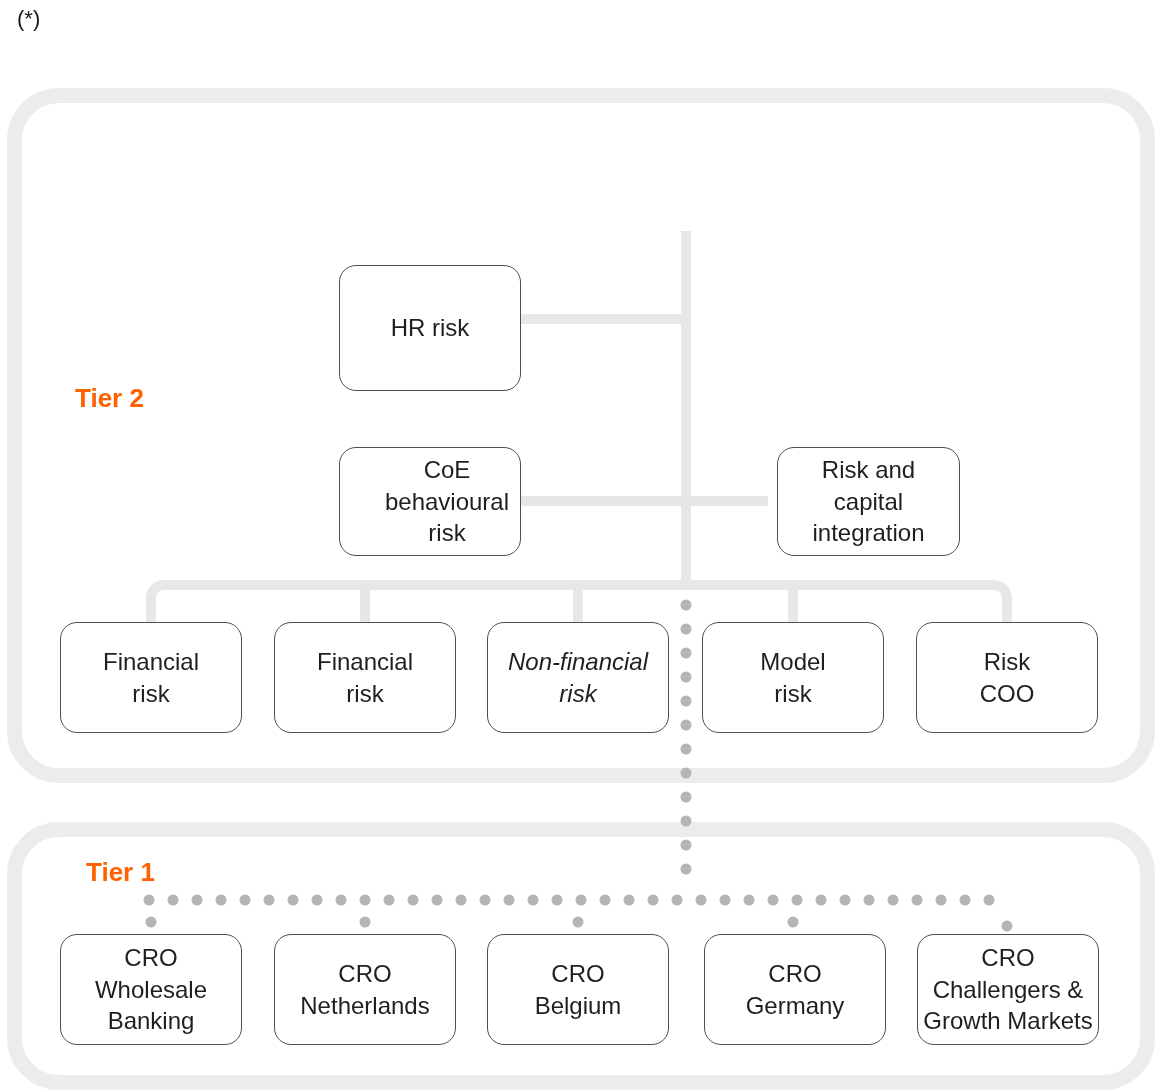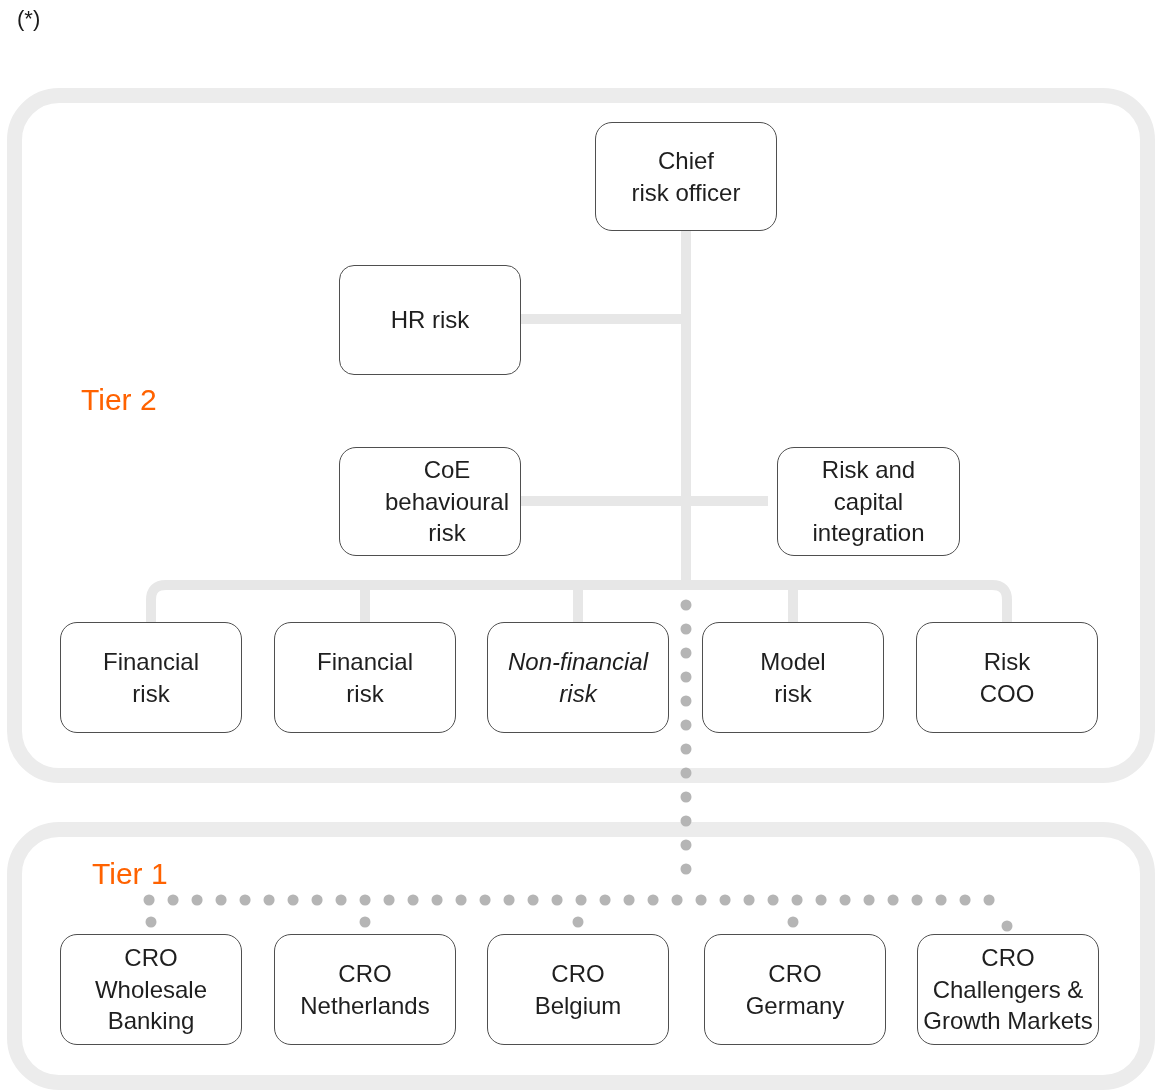--- a/index.html
+++ b/index.html
@@ -34,24 +34,23 @@
     position: absolute;
     box-sizing: border-box;
     border: 15px solid var(--container-border, #ececec);
     border-radius: 52px;
     background: #ffffff;
   }
   #tier2-container { left: 7px; top: 88px; width: 1148px; height: 695px; }
   #tier1-container { left: 7px; top: 822px; width: 1148px; height: 268px; }
   .tier-label {
     position: absolute;
-    font-size: 30px;
-    font-weight: normal;
+    font-size: 26px;
+    font-weight: bold;
     color: var(--accent, #ff6200);
-    margin-left: 6px;
   }
   #tier2-label { left: 75px; top: 383px; }
   #tier1-label { left: 86px; top: 857px; }
   #connector-layer {
     position: absolute;
     left: 0; top: 0;
     width: 1160px;
     height: 1091px;
   }
   .solid-connector {
@@ -77,21 +76,21 @@
     align-items: center;
     justify-content: center;
     text-align: center;
     white-space: pre-line;
     font-size: 24px;
     line-height: 1.33;
     color: var(--node-text, #1f1f1f);
   }
   
   #node-chief { left: 595px; top: 122px; width: 182px; height: 109px; }
-  #node-hr    { left: 339px; top: 265px; width: 182px; height: 110px; border-radius: 15px; }
+  #node-hr    { left: 339px; top: 265px; width: 182px; height: 126px; }
   #node-coe   { left: 339px; top: 447px; width: 182px; height: 109px; padding-left: 34px; }
   #node-rci   { left: 769px; top: 447px; width: 183px; height: 109px; margin-left: 8px; }
   .tier2-row  { top: 622px; width: 182px; height: 111px; }
   #node-t2-0 { left: 60px; }
   #node-t2-1 { left: 274px; }
   #node-t2-2 { left: 487px; font-style: italic; }
   #node-t2-3 { left: 702px; }
   #node-t2-4 { left: 916px; }
   
   .tier1-row { top: 934px; width: 182px; height: 111px; }
@@ -126,22 +125,20 @@
     <circle class="drop-dot" cx="151" cy="922" r="5.5"></circle>
     <circle class="drop-dot" cx="365" cy="922" r="5.5"></circle>
     <circle class="drop-dot" cx="578" cy="922" r="5.5"></circle>
     <circle class="drop-dot" cx="793" cy="922" r="5.5"></circle>
     <circle class="drop-dot" cx="1007" cy="926" r="5.5"></circle>
   </svg>
 
   <div id="tier2-label" class="tier-label">Tier 2</div>
   <div id="tier1-label" class="tier-label">Tier 1</div>
 
-  <div id="node-chief" class="node">Chief
-risk officer</div>
   <div id="node-hr" class="node">HR risk</div>
   <div id="node-coe" class="node">CoE
 behavioural
 risk</div>
   <div id="node-rci" class="node">Risk and
 capital
 integration</div>
   <div id="node-t2-0" class="node tier2-row">Financial
 risk</div>
   <div id="node-t2-1" class="node tier2-row">Financial

